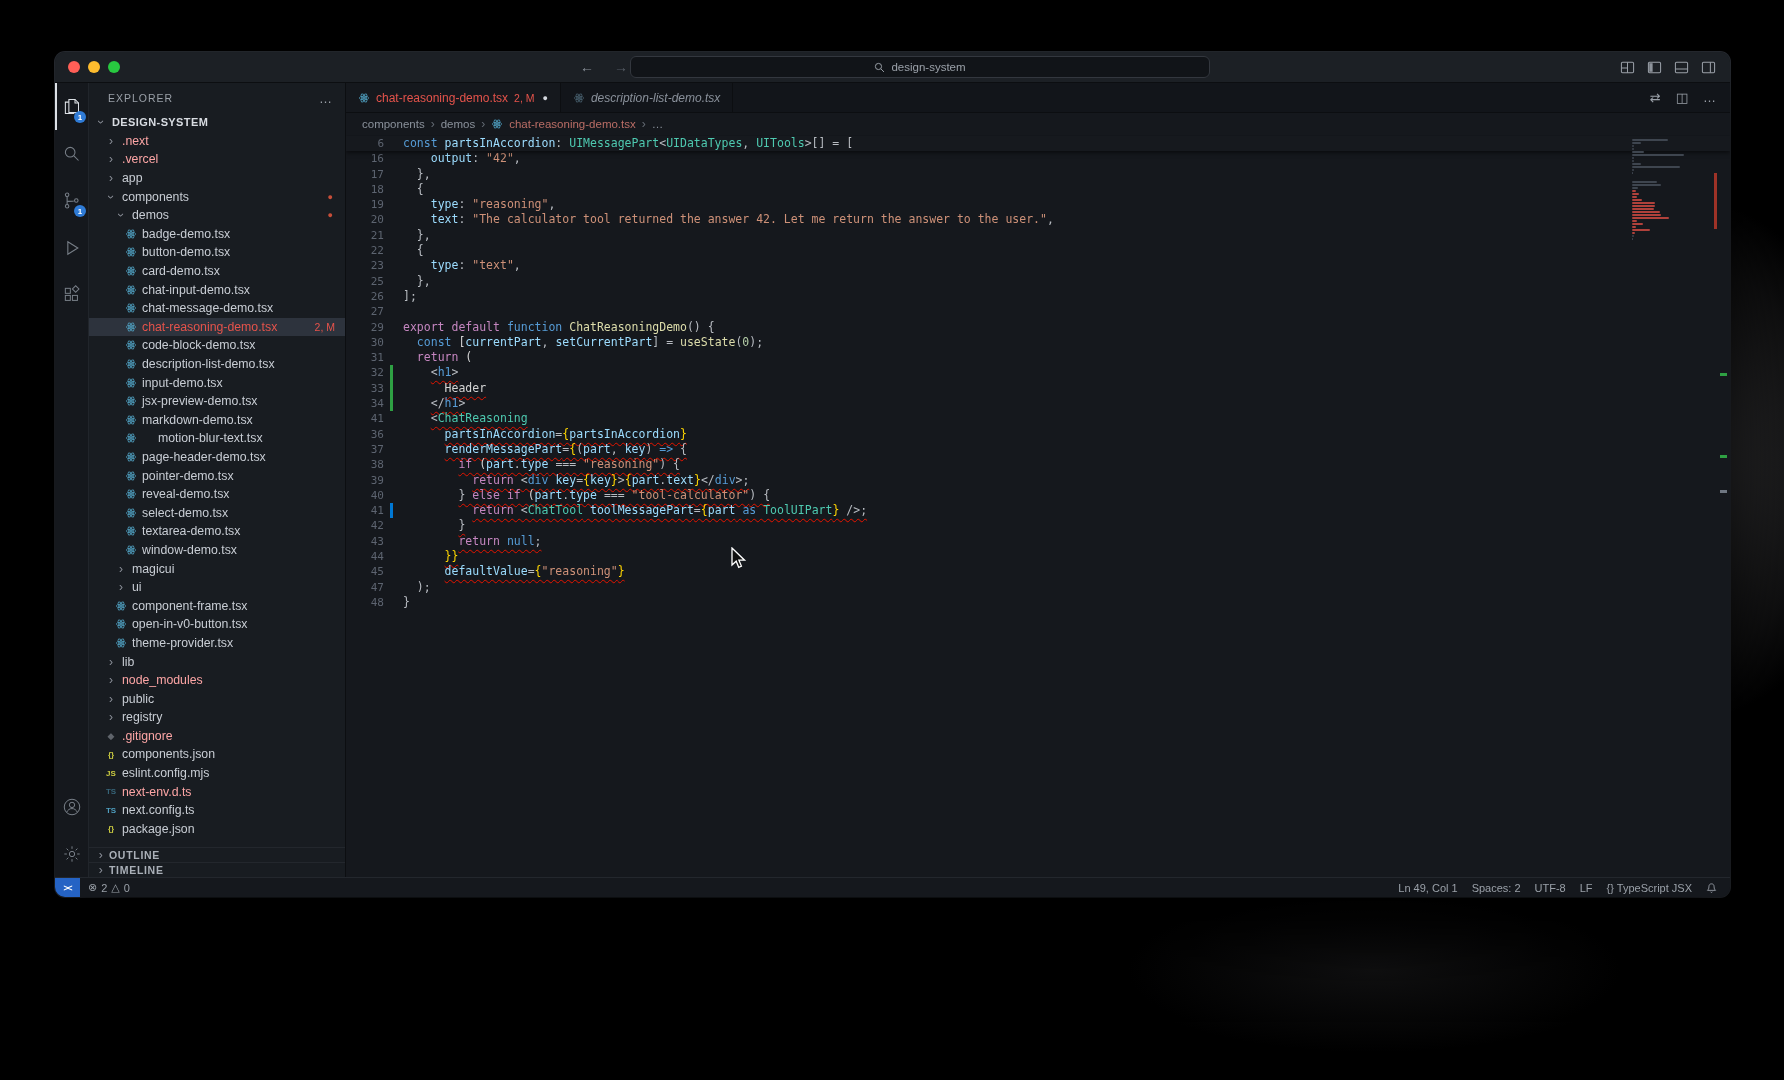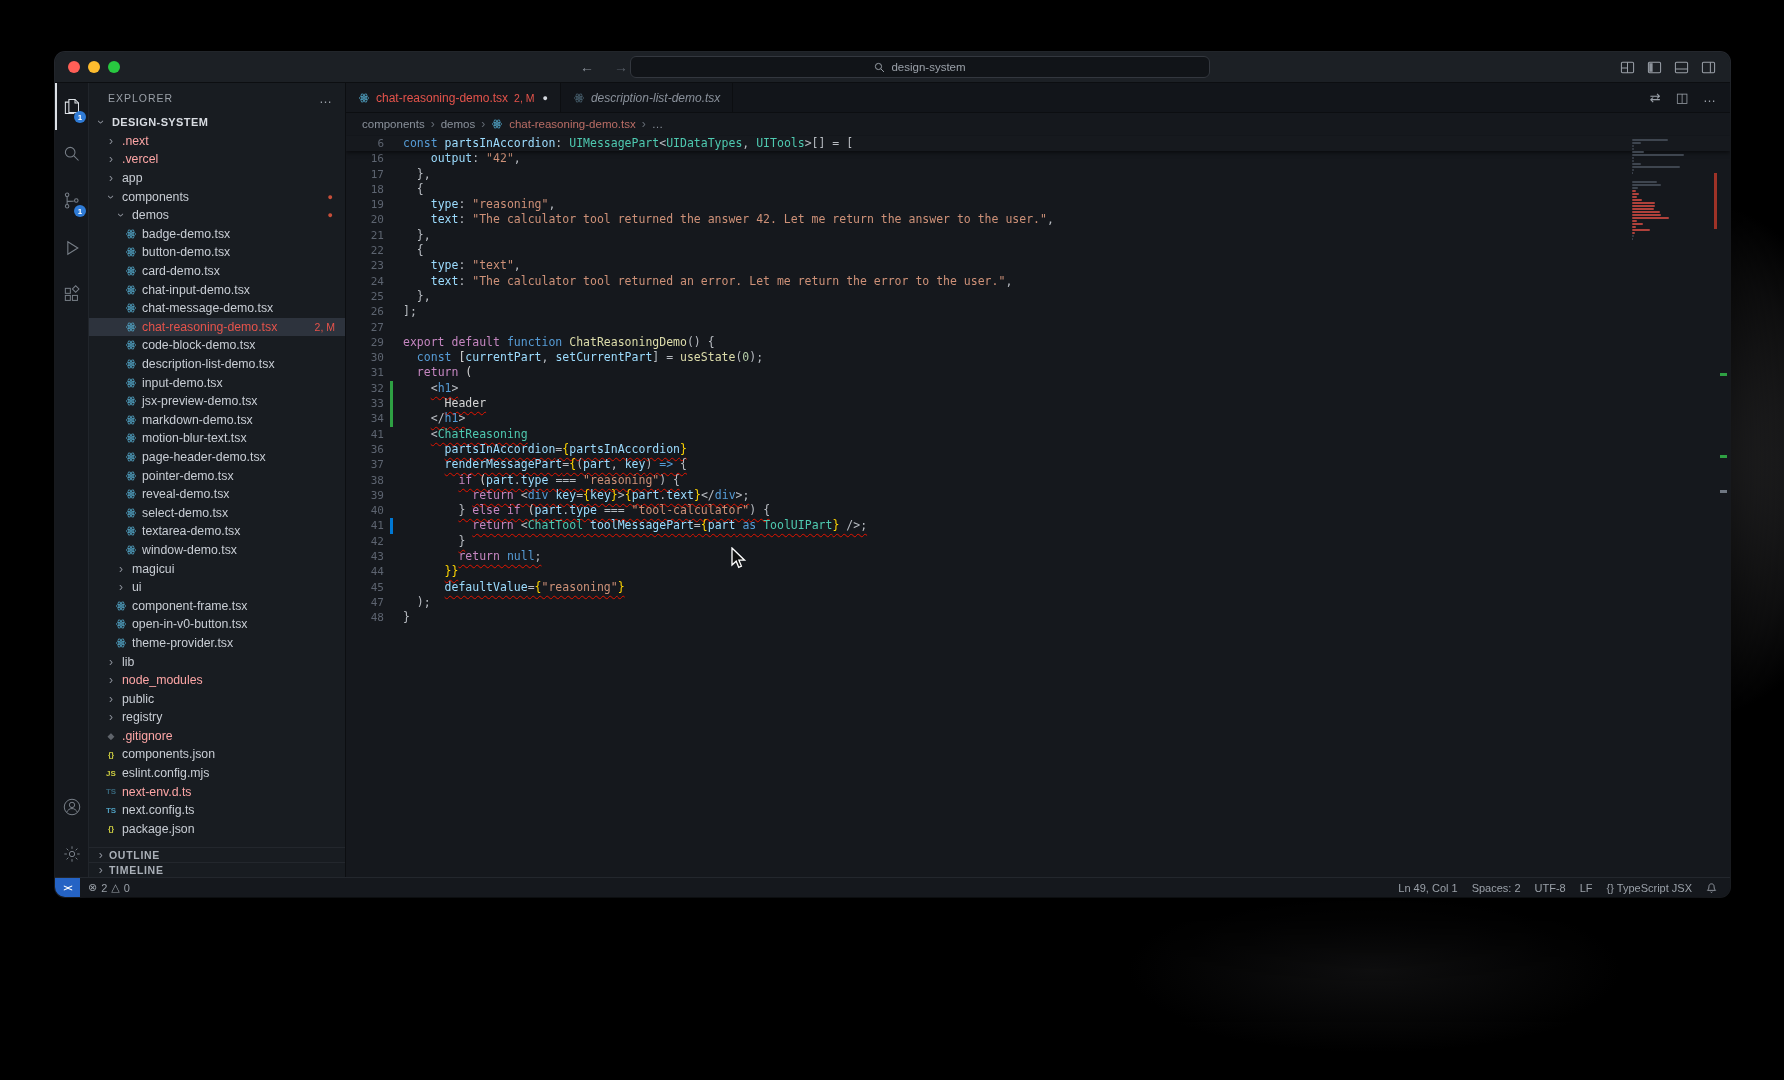--- a/index.html
+++ b/index.html
@@ -364,21 +364,21 @@
               <span class="ficon react">
                 <svg viewBox="0 0 16 16" width="12" height="12" fill="none" stroke="#4f9fc0" stroke-width="1">
                   <circle cx="8" cy="8" r="1.4" fill="#4f9fc0" stroke="none"></circle>
                   <ellipse cx="8" cy="8" rx="6.3" ry="2.5"></ellipse>
                   <ellipse cx="8" cy="8" rx="6.3" ry="2.5" transform="rotate(60 8 8)"></ellipse>
                   <ellipse cx="8" cy="8" rx="6.3" ry="2.5" transform="rotate(120 8 8)"></ellipse>
                 </svg>
               </span>
               <span class="lbl">markdown-demo.tsx</span>
             </div>
-            <div class="trow" style="padding-left: 34px;">
+            <div class="trow" style="padding-left: 34px; gap: 16px;">
               <span class="ficon react">
                 <svg viewBox="0 0 16 16" width="12" height="12" fill="none" stroke="#4f9fc0" stroke-width="1">
                   <circle cx="8" cy="8" r="1.4" fill="#4f9fc0" stroke="none"></circle>
                   <ellipse cx="8" cy="8" rx="6.3" ry="2.5"></ellipse>
                   <ellipse cx="8" cy="8" rx="6.3" ry="2.5" transform="rotate(60 8 8)"></ellipse>
                   <ellipse cx="8" cy="8" rx="6.3" ry="2.5" transform="rotate(120 8 8)"></ellipse>
                 </svg>
               </span>
               <span class="lbl">motion-blur-text.tsx</span>
             </div>
@@ -633,25 +633,20 @@
               </div>
               <div class="code-line">
                 <span class="ln">22</span>
                 <span class="gitbar "></span>
                 <span class="ctext"><span class="c-p">  </span><span><span class="c-op">{</span></span></span>
               </div>
               <div class="code-line">
                 <span class="ln">23</span>
                 <span class="gitbar "></span>
                 <span class="ctext"><span class="c-p">    </span><span><span class="c-var">type</span><span class="c-op">: </span><span class="c-str">"text"</span><span class="c-op">,</span></span></span>
-              </div>
-              <div class="code-line">
-                <span class="ln">24</span>
-                <span class="gitbar "></span>
-                <span class="ctext"><span class="c-p">    </span><span><span class="c-var">text</span><span class="c-op">: </span><span class="c-str">"The calculator tool returned an error. Let me return the error to the user."</span><span class="c-op">,</span></span></span>
               </div>
               <div class="code-line">
                 <span class="ln">25</span>
                 <span class="gitbar "></span>
                 <span class="ctext"><span class="c-p">  </span><span><span class="c-op">},</span></span></span>
               </div>
               <div class="code-line">
                 <span class="ln">26</span>
                 <span class="gitbar "></span>
                 <span class="ctext"><span><span class="c-op">];</span></span></span>

